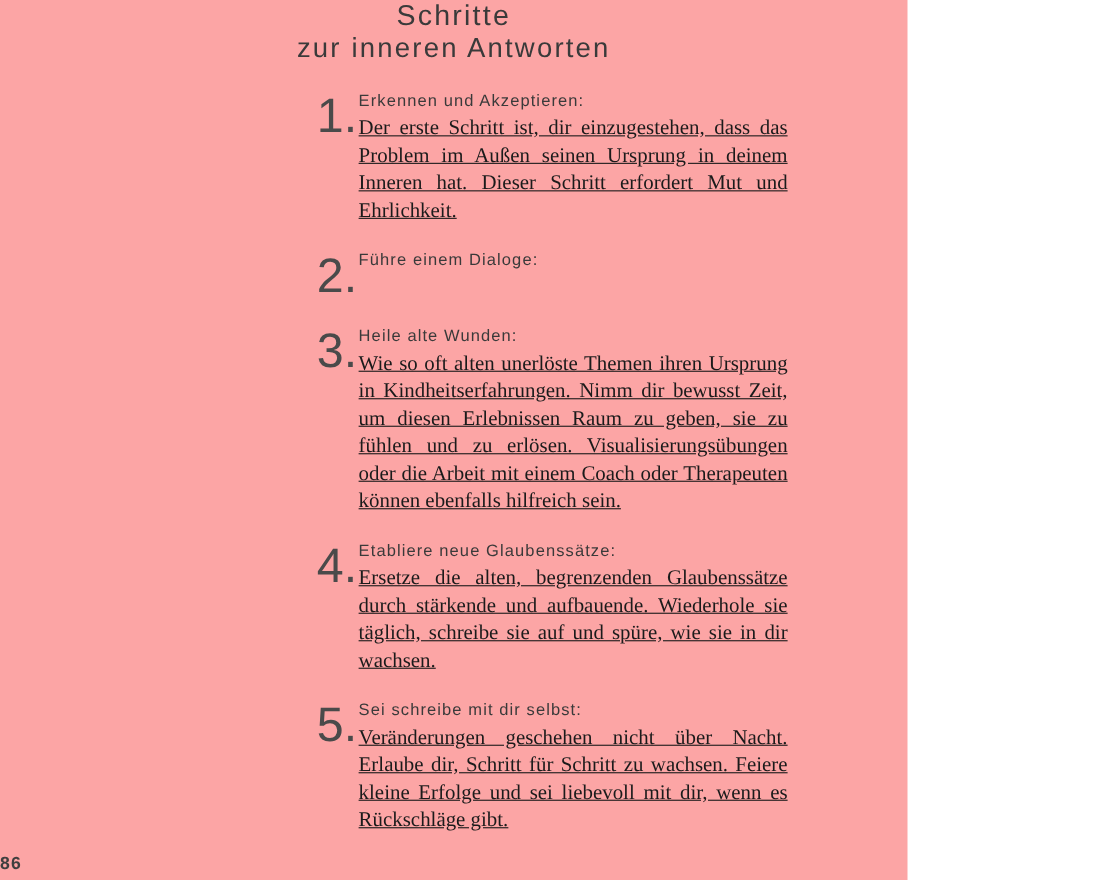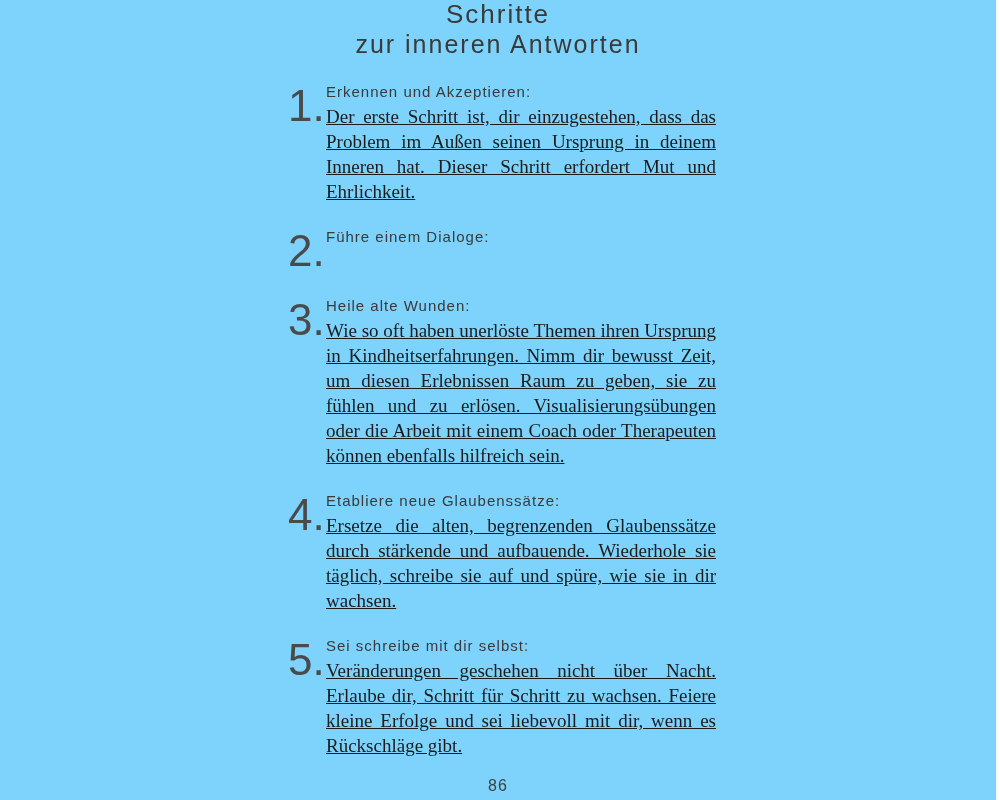--- a/index.html
+++ b/index.html
@@ -2,23 +2,23 @@
 <html lang="de"><head>
 <meta charset="utf-8">
 <style>
   html, body {
     margin: 0;
     padding: 0;
     background: #ffffff;
   }
   .page {
     position: relative;
-    width: 996px;
+    width: 825px;
     height: 800px;
-    background: #7dd3fc;
+    background: #fca5a5;
     overflow: hidden;
     color: #1a1a1a;
   }
   
   .title-block {
     padding-top: 0px;
     text-align: center;
   }
   .title-line1 {
     margin: 0;
@@ -79,23 +79,23 @@
     -webkit-hyphens: auto;
     color: #1b1b1b;
     text-decoration: underline;
   }
   
   .page-footer {
     position: absolute;
     left: 0;
     right: 0;
     top: 777px;
-    text-align: center;
+    text-align: left;
     font-family: "Liberation Sans", sans-serif;
-    font-weight: 400;
+    font-weight: 700;
     font-size: 16px;
     letter-spacing: 1px;
     color: #3f3f3f;
   }
 </style>
 </head>
 <body>
 
 <div class="page">
 
@@ -118,21 +118,21 @@
       <div class="step-num">2.</div>
       <div class="step-content">
         <div class="step-heading">Führe einem Dialoge:</div>
       </div>
     </section>
 
     <section class="step">
       <div class="step-num">3.</div>
       <div class="step-content">
         <div class="step-heading">Heile alte Wunden:</div>
-        <p class="step-body">Wie so oft haben unerlöste Themen ihren Ursprung in Kindheitserfahrungen. Nimm dir bewusst Zeit, um diesen Erlebnissen Raum zu geben, sie zu fühlen und zu erlösen. Visualisierungsübungen oder die Arbeit mit einem Coach oder Therapeuten können ebenfalls hilfreich sein.</p>
+        <p class="step-body">Wie so oft alten unerlöste Themen ihren Ursprung in Kindheitserfahrungen. Nimm dir bewusst Zeit, um diesen Erlebnissen Raum zu geben, sie zu fühlen und zu erlösen. Visualisierungsübungen oder die Arbeit mit einem Coach oder Therapeuten können ebenfalls hilfreich sein.</p>
       </div>
     </section>
 
     <section class="step">
       <div class="step-num">4.</div>
       <div class="step-content">
         <div class="step-heading">Etabliere neue Glaubenssätze:</div>
         <p class="step-body">Ersetze die alten, begrenzenden Glaubenssätze durch stärkende und aufbauende. Wiederhole sie täglich, schreibe sie auf und spüre, wie sie in dir wachsen.</p>
       </div>
     </section>

